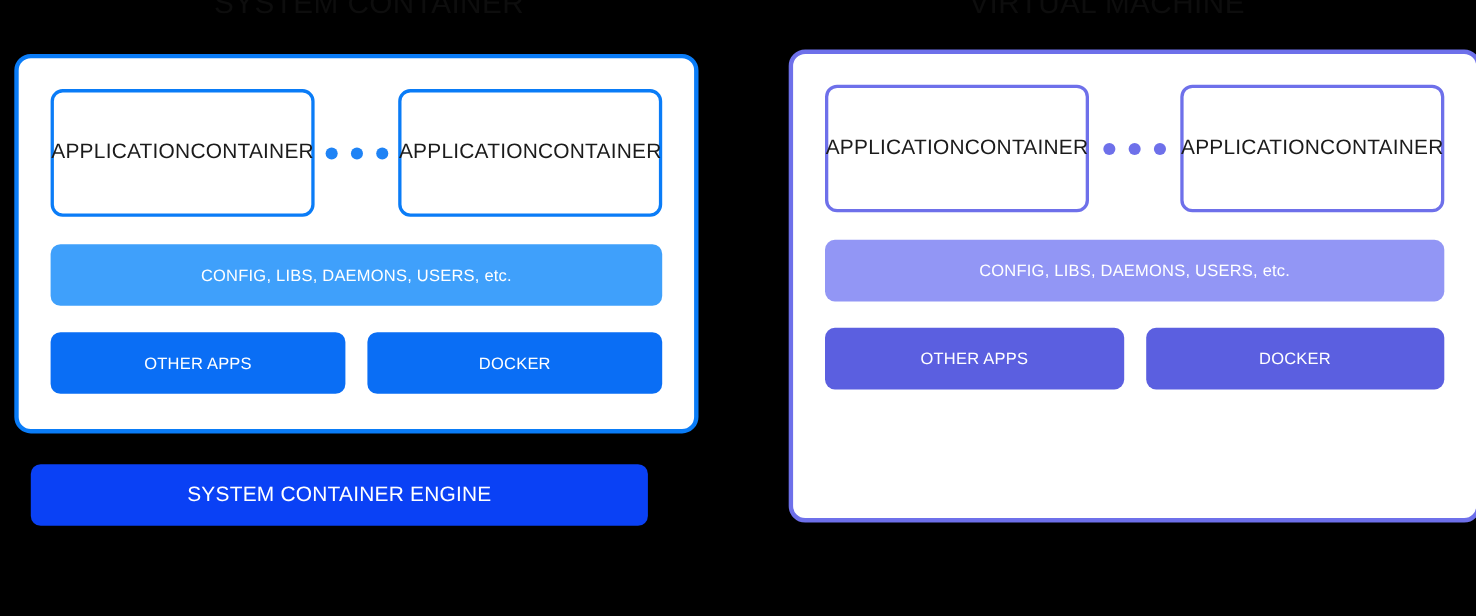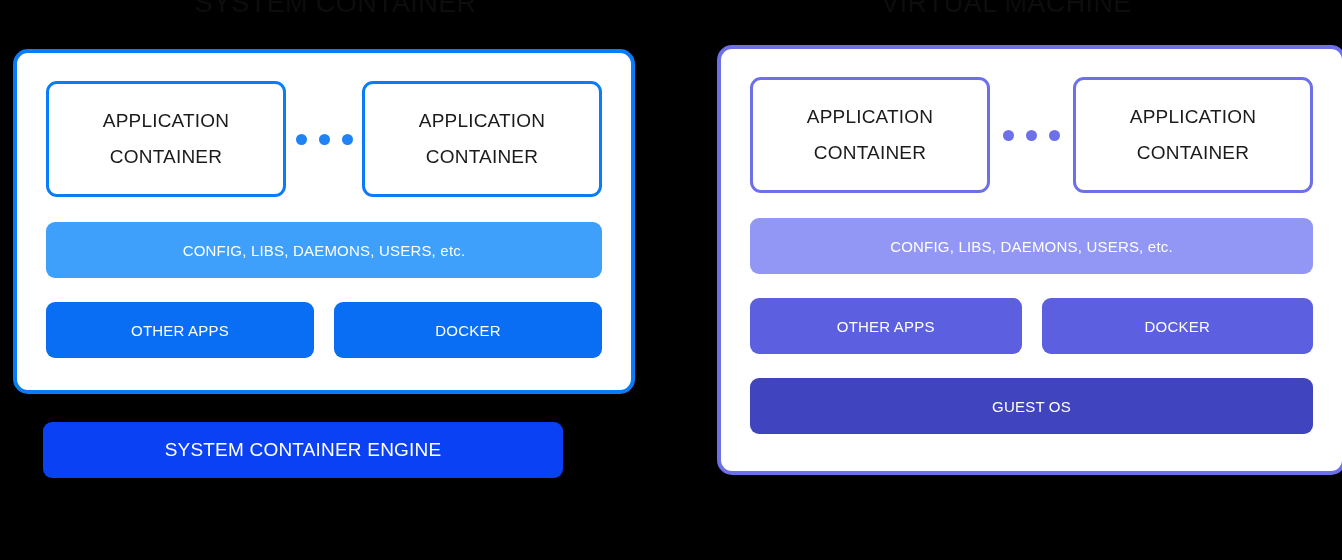--- a/index.html
+++ b/index.html
@@ -82,21 +82,21 @@
     align-items: center;
     justify-content: space-between;
   }
 
   .app-box {
     width: 240px;
     height: 116px;
     border-radius: 11px;
     background: #ffffff;
     display: flex;
-    flex-direction: column;
+    flex-direction: row;
     align-items: center;
     justify-content: center;
     color: #1b1b1b;
     font-size: 19px;
     line-height: 36px;
     letter-spacing: 0.2px;
     white-space: nowrap;
   }
 
   .theme-blue   .app-box { border: 3px solid #0a7cf7; }
@@ -159,23 +159,23 @@
     display: flex;
     align-items: center;
     justify-content: center;
     color: #ffffff;
     font-size: 19px;
     letter-spacing: 0.2px;
     white-space: nowrap;
   }
 
   #system-engine-bar {
-    left: 43px;
+    left: 28px;
     top: 422px;
-    width: 520px;
+    width: 561px;
   }
 </style>
 </head>
 <body style="background: rgb(0, 0, 0);">
 
 <div id="stage">
 
   <div class="column theme-blue" id="column-system">
 
     <div class="diagram-title">SYSTEM CONTAINER</div>
@@ -244,20 +244,19 @@
 
         </div>
 
         <div class="bar bar-config" style="background: rgb(146, 150, 245);">CONFIG, LIBS, DAEMONS, USERS, etc.</div>
 
         <div class="split-row">
           <div class="bar" style="background: rgb(91, 95, 224);">OTHER APPS</div>
           <div class="bar" style="background: rgb(91, 95, 224);">DOCKER</div>
         </div>
 
-        <div class="bar bar-guest" style="background: rgb(64, 68, 190);">GUEST OS</div>
 
       </div>
     </div>
 
   </div>
 
 </div>
 
 </body></html>

